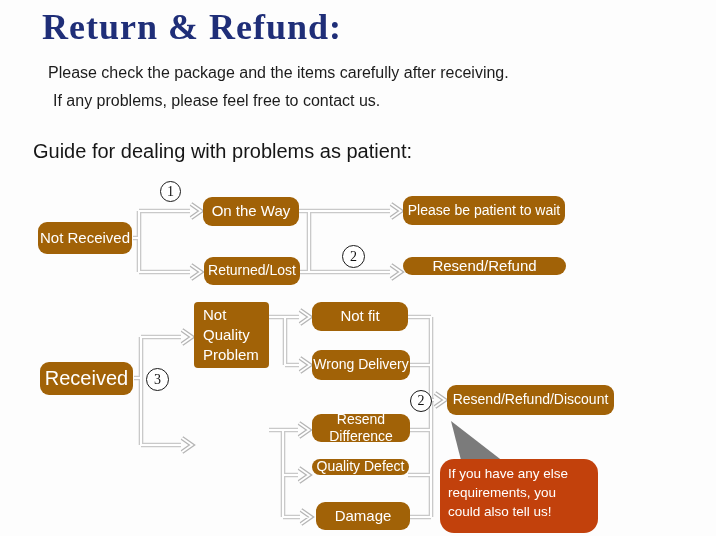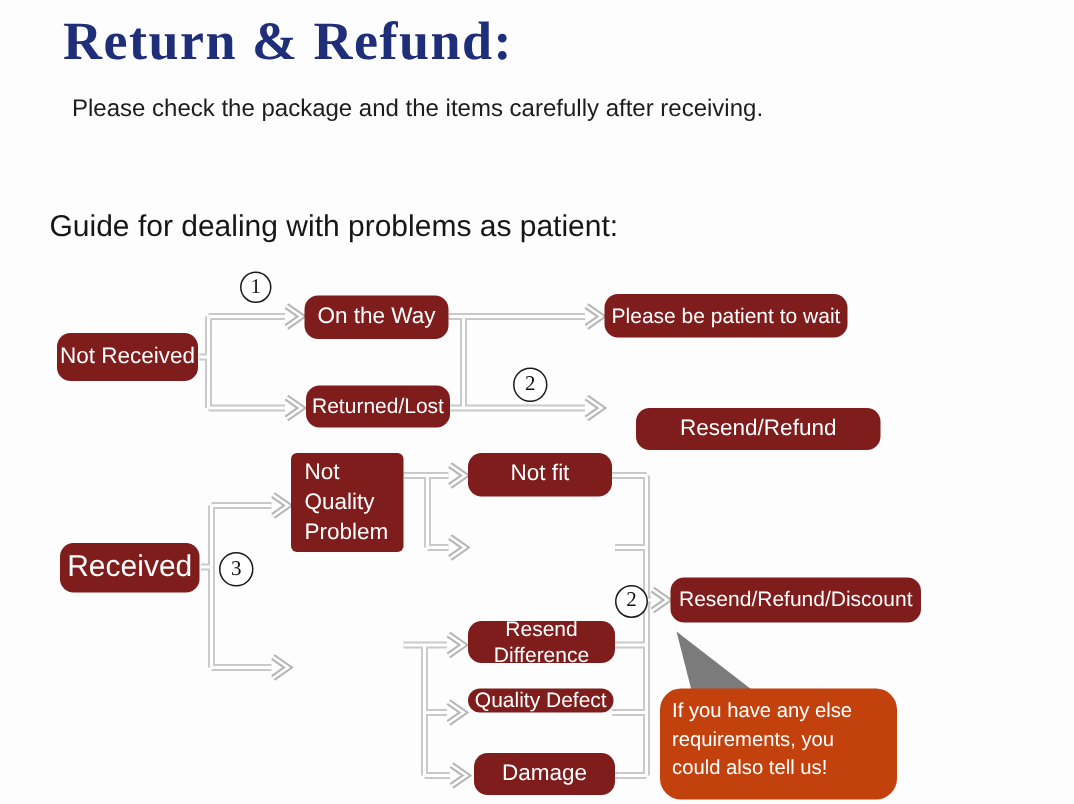--- a/index.html
+++ b/index.html
@@ -13,41 +13,42 @@
   .subtitle2{position:absolute;left:53px;top:92px;font-size:16px;color:#1c1c1c;}
   .guide{position:absolute;left:33px;top:140px;margin:0;font-size:20px;
          font-weight:normal;color:#161616;}
 
   .wires{position:absolute;left:0;top:0;}
   .ln-outer{stroke:#c9c9c9;stroke-width:4.6;fill:none;}
   .ln-inner{stroke:#ffffff;stroke-width:2;fill:none;}
   .ar-outer{stroke:#b5b5b5;stroke-width:4.4;fill:none;stroke-linejoin:miter;}
   .ar-inner{stroke:#ffffff;stroke-width:1.8;fill:none;stroke-linejoin:miter;}
 
-  .node{position:absolute;background:#7f1d1d;color:#ffffff;border-radius:9px;
+  .node{position:absolute;background:#a16207;color:#ffffff;border-radius:9px;
         display:flex;align-items:center;justify-content:center;text-align:center;
         box-sizing:border-box;line-height:1.25;}
   .node.leftalign{justify-content:flex-start;text-align:left;padding-left:9px;line-height:20px;}
   .bigradius{border-radius:4px;}
 
   .num{position:absolute;box-sizing:border-box;border:1.6px solid #1a1a1a;border-radius:50%;
        background:#ffffff;color:#111111;display:flex;align-items:center;justify-content:center;
        font-family:"Liberation Serif",serif;font-size:14px;}
 
   .bubble{position:absolute;left:440px;top:459px;width:158px;height:74px;
           background:#c2410c;color:#ffffff;border-radius:14px;box-sizing:border-box;
           padding:5px 8px;font-size:13.5px;line-height:19px;text-align:left;}
 </style>
 </head>
 <body>
 
 <div class="stage">
 
   <h1 class="title">Return &amp; Refund:</h1>
   <div class="subtitle1">Please check the package and the items carefully after receiving.</div>
+  <div class="subtitle2">If any problems, please feel free to contact us.</div>
   <h2 class="guide">Guide for dealing with problems as patient:</h2>
 
   <svg class="wires" width="716" height="536" viewBox="0 0 716 536">
     <defs>
       <path id="flow-lines" d="M133 238 H139 M139 211 V272 M139 211 H190 M139 272 H190
         M299 211 H390 M300 272 H390 M309 211 V272
         M134 378 H141 M141 337 V445 M141 337 H181 M141 445 H181
         M269 317 H285 M285 317 V365 M285 317 H299 M285 365 H299
         M269 430 H283 M283 430 V517 M283 430 H298 M283 475 H298 M283 517 H300
         M408 317 H431 M410 365 H431 M410 430 H431 M408 475 H431 M410 517 H431
@@ -63,25 +64,26 @@
     <use href="#flow-lines" class="ln-inner"></use>
     <use href="#flow-arrows" class="ar-outer"></use>
     <use href="#flow-arrows" class="ar-inner"></use>
     <polygon points="451,421 504,462 464,472" fill="#7b7b7b"></polygon>
   </svg>
 
   <div class="node" style="left:38px;top:222px;width:94px;height:32px;font-size:15px;">Not Received</div>
   <div class="node" style="left:203px;top:197px;width:96px;height:29px;font-size:15px;">On the Way</div>
   <div class="node" style="left:403px;top:196px;width:162px;height:29px;font-size:14px;">Please be patient to wait</div>
   <div class="node" style="left:204px;top:257px;width:96px;height:28px;font-size:14px;">Returned/Lost</div>
-  <div class="node" style="left:424px;top:257px;width:163px;height:28px;font-size:15px;margin-top:15px;">Resend/Refund</div>
+  <div class="node" style="left:403px;top:257px;width:163px;height:18px;font-size:15px;">Resend/Refund</div>
 
   <div class="node" style="left:40px;top:362px;width:93px;height:33px;font-size:20px;">Received</div>
   <div class="node leftalign bigradius" style="left:194px;top:302px;width:75px;height:66px;font-size:15px;">Not Quality Problem</div>
   <div class="node" style="left:312px;top:302px;width:96px;height:29px;font-size:15px;">Not fit</div>
+  <div class="node" style="left:312px;top:350px;width:98px;height:30px;font-size:14px;">Wrong Delivery</div>
   <div class="node" style="left:312px;top:414px;width:98px;height:28px;font-size:14px;">Resend Difference</div>
   <div class="node" style="left:312px;top:459px;width:97px;height:16px;font-size:14px;">Quality Defect</div>
   <div class="node" style="left:316px;top:502px;width:94px;height:28px;font-size:15px;">Damage</div>
   <div class="node" style="left:447px;top:385px;width:167px;height:30px;font-size:14px;">Resend/Refund/Discount</div>
 
   <div class="num" style="left:160px;top:181px;width:21px;height:21px;">1</div>
   <div class="num" style="left:342px;top:245px;width:23px;height:23px;">2</div>
   <div class="num" style="left:146px;top:368px;width:23px;height:23px;">3</div>
   <div class="num" style="left:410px;top:390px;width:22px;height:22px;">2</div>
 

